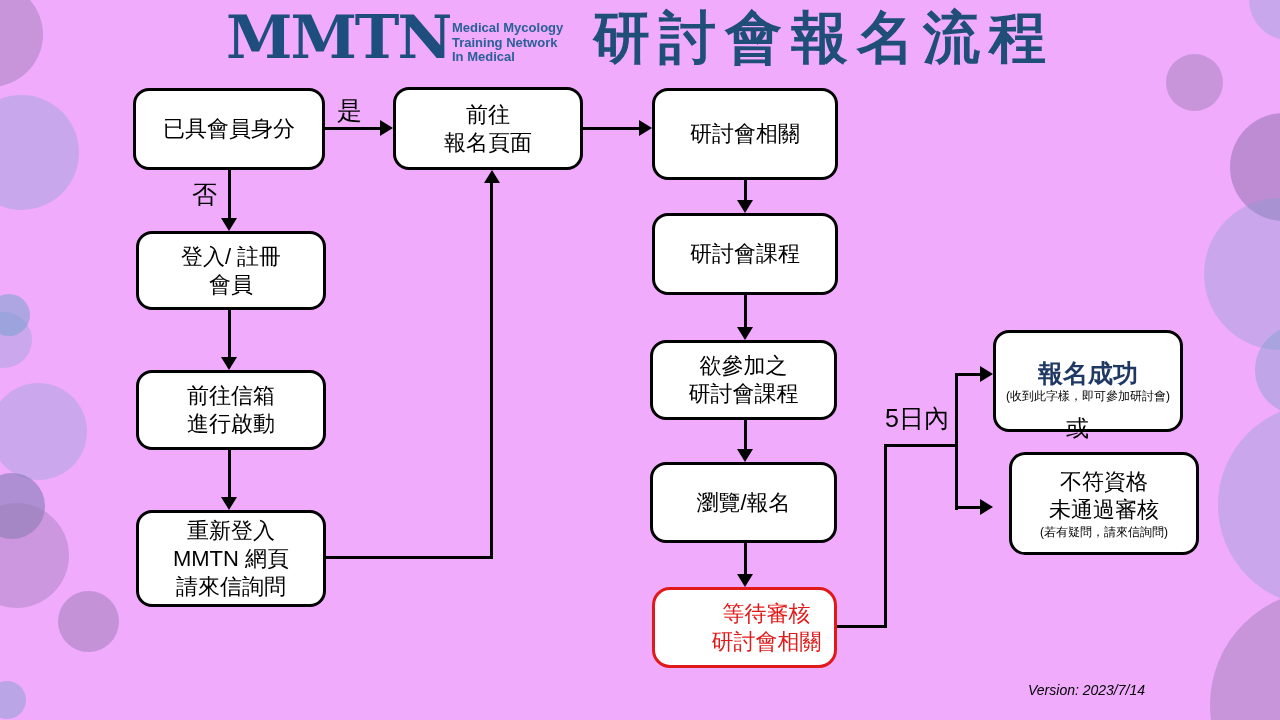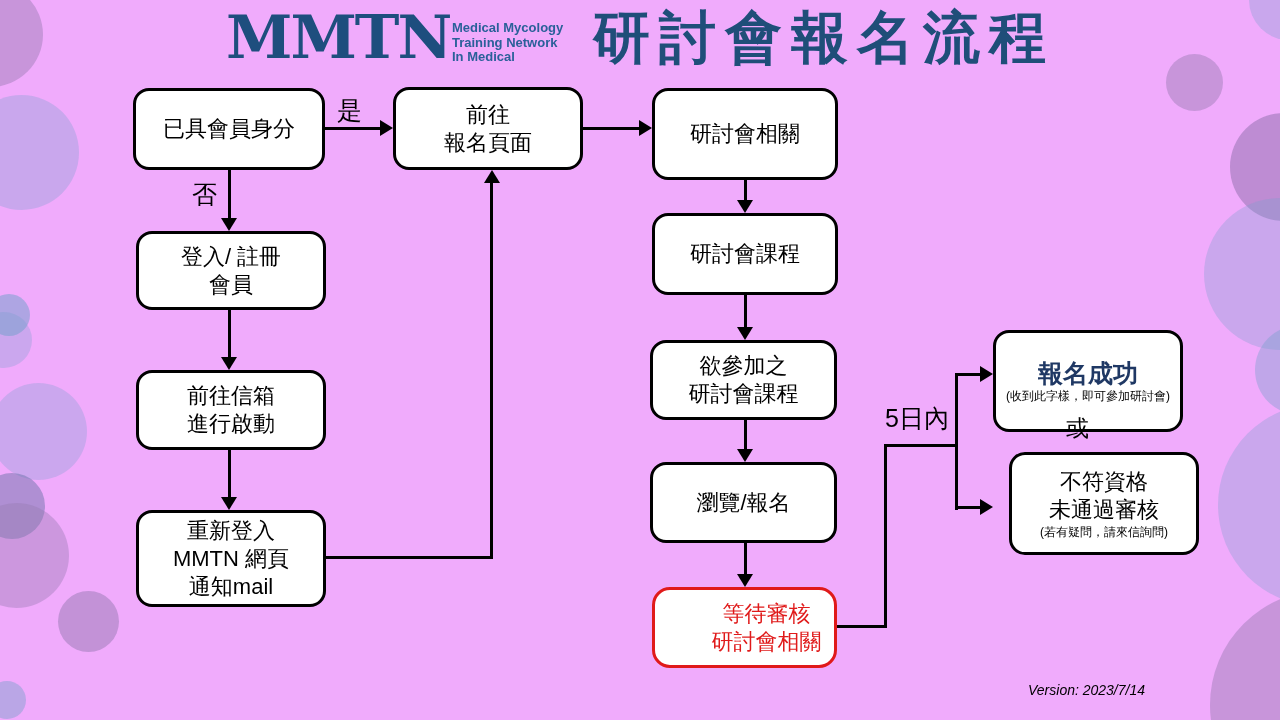--- a/index.html
+++ b/index.html
@@ -73,21 +73,21 @@
     <div>登入/ 註冊</div>
     <div>會員</div>
   </div>
   <div class="box" style="left:136px;top:370px;width:190px;height:80px;">
     <div>前往信箱</div>
     <div>進行啟動</div>
   </div>
   <div class="box" style="left:136px;top:510px;width:190px;height:97px;">
     <div>重新登入</div>
     <div>MMTN 網頁</div>
-    <div>通知mail</div>
+    <div>請來信詢問</div>
   </div>
 
   <div class="box" style="left:393px;top:87px;width:190px;height:83px;">
     <div>前往</div>
     <div>報名頁面</div>
   </div>
 
   <div class="box" style="left:652px;top:88px;width:186px;height:92px;">
     <div>研討會相關</div>
   </div>

